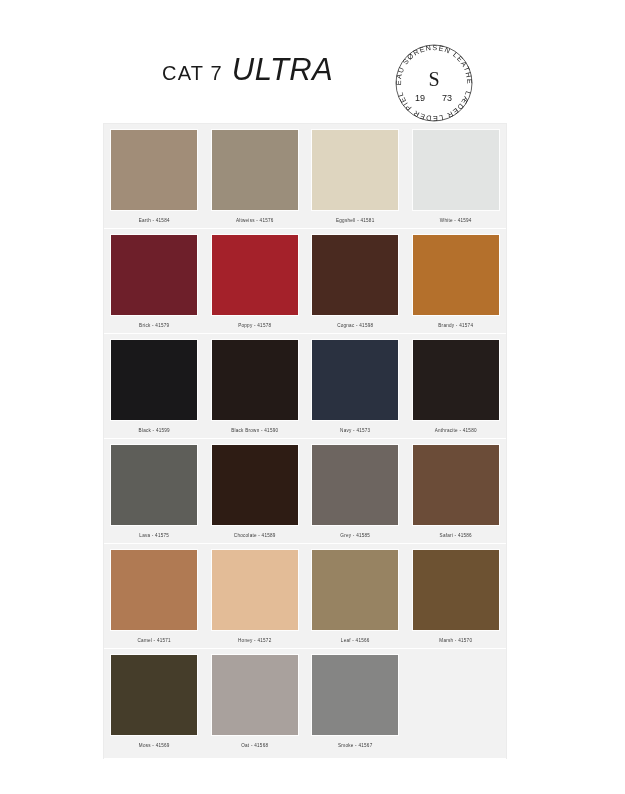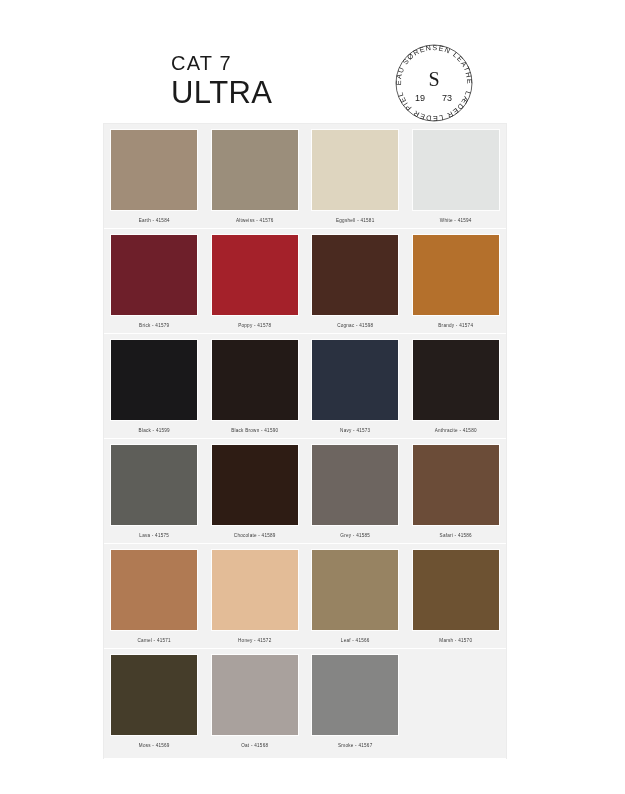--- a/index.html
+++ b/index.html
@@ -30,36 +30,36 @@
     height: 118px;
   }
 
   .title-block {
     position: absolute;
     left: 162px;
     top: 52px;
     display: flex;
     align-items: baseline;
     white-space: nowrap;
-    flex-direction: column;
   }
   .title-cat {
     font-family: "Liberation Sans", sans-serif;
     font-size: 20px;
     letter-spacing: 1.2px;
     color: #1b1b1b;
     font-weight: 300;
   }
   .title-ultra {
     font-family: "Liberation Sans", sans-serif;
     font-size: 31px;
     letter-spacing: 0.4px;
     color: #1b1b1b;
     font-weight: 300;
     margin-left: 9px;
+    font-style: italic;
   }
 
   
   .stamp {
     position: absolute;
     left: 389px;
     top: 38px;
     width: 90px;
     height: 90px;
   }

